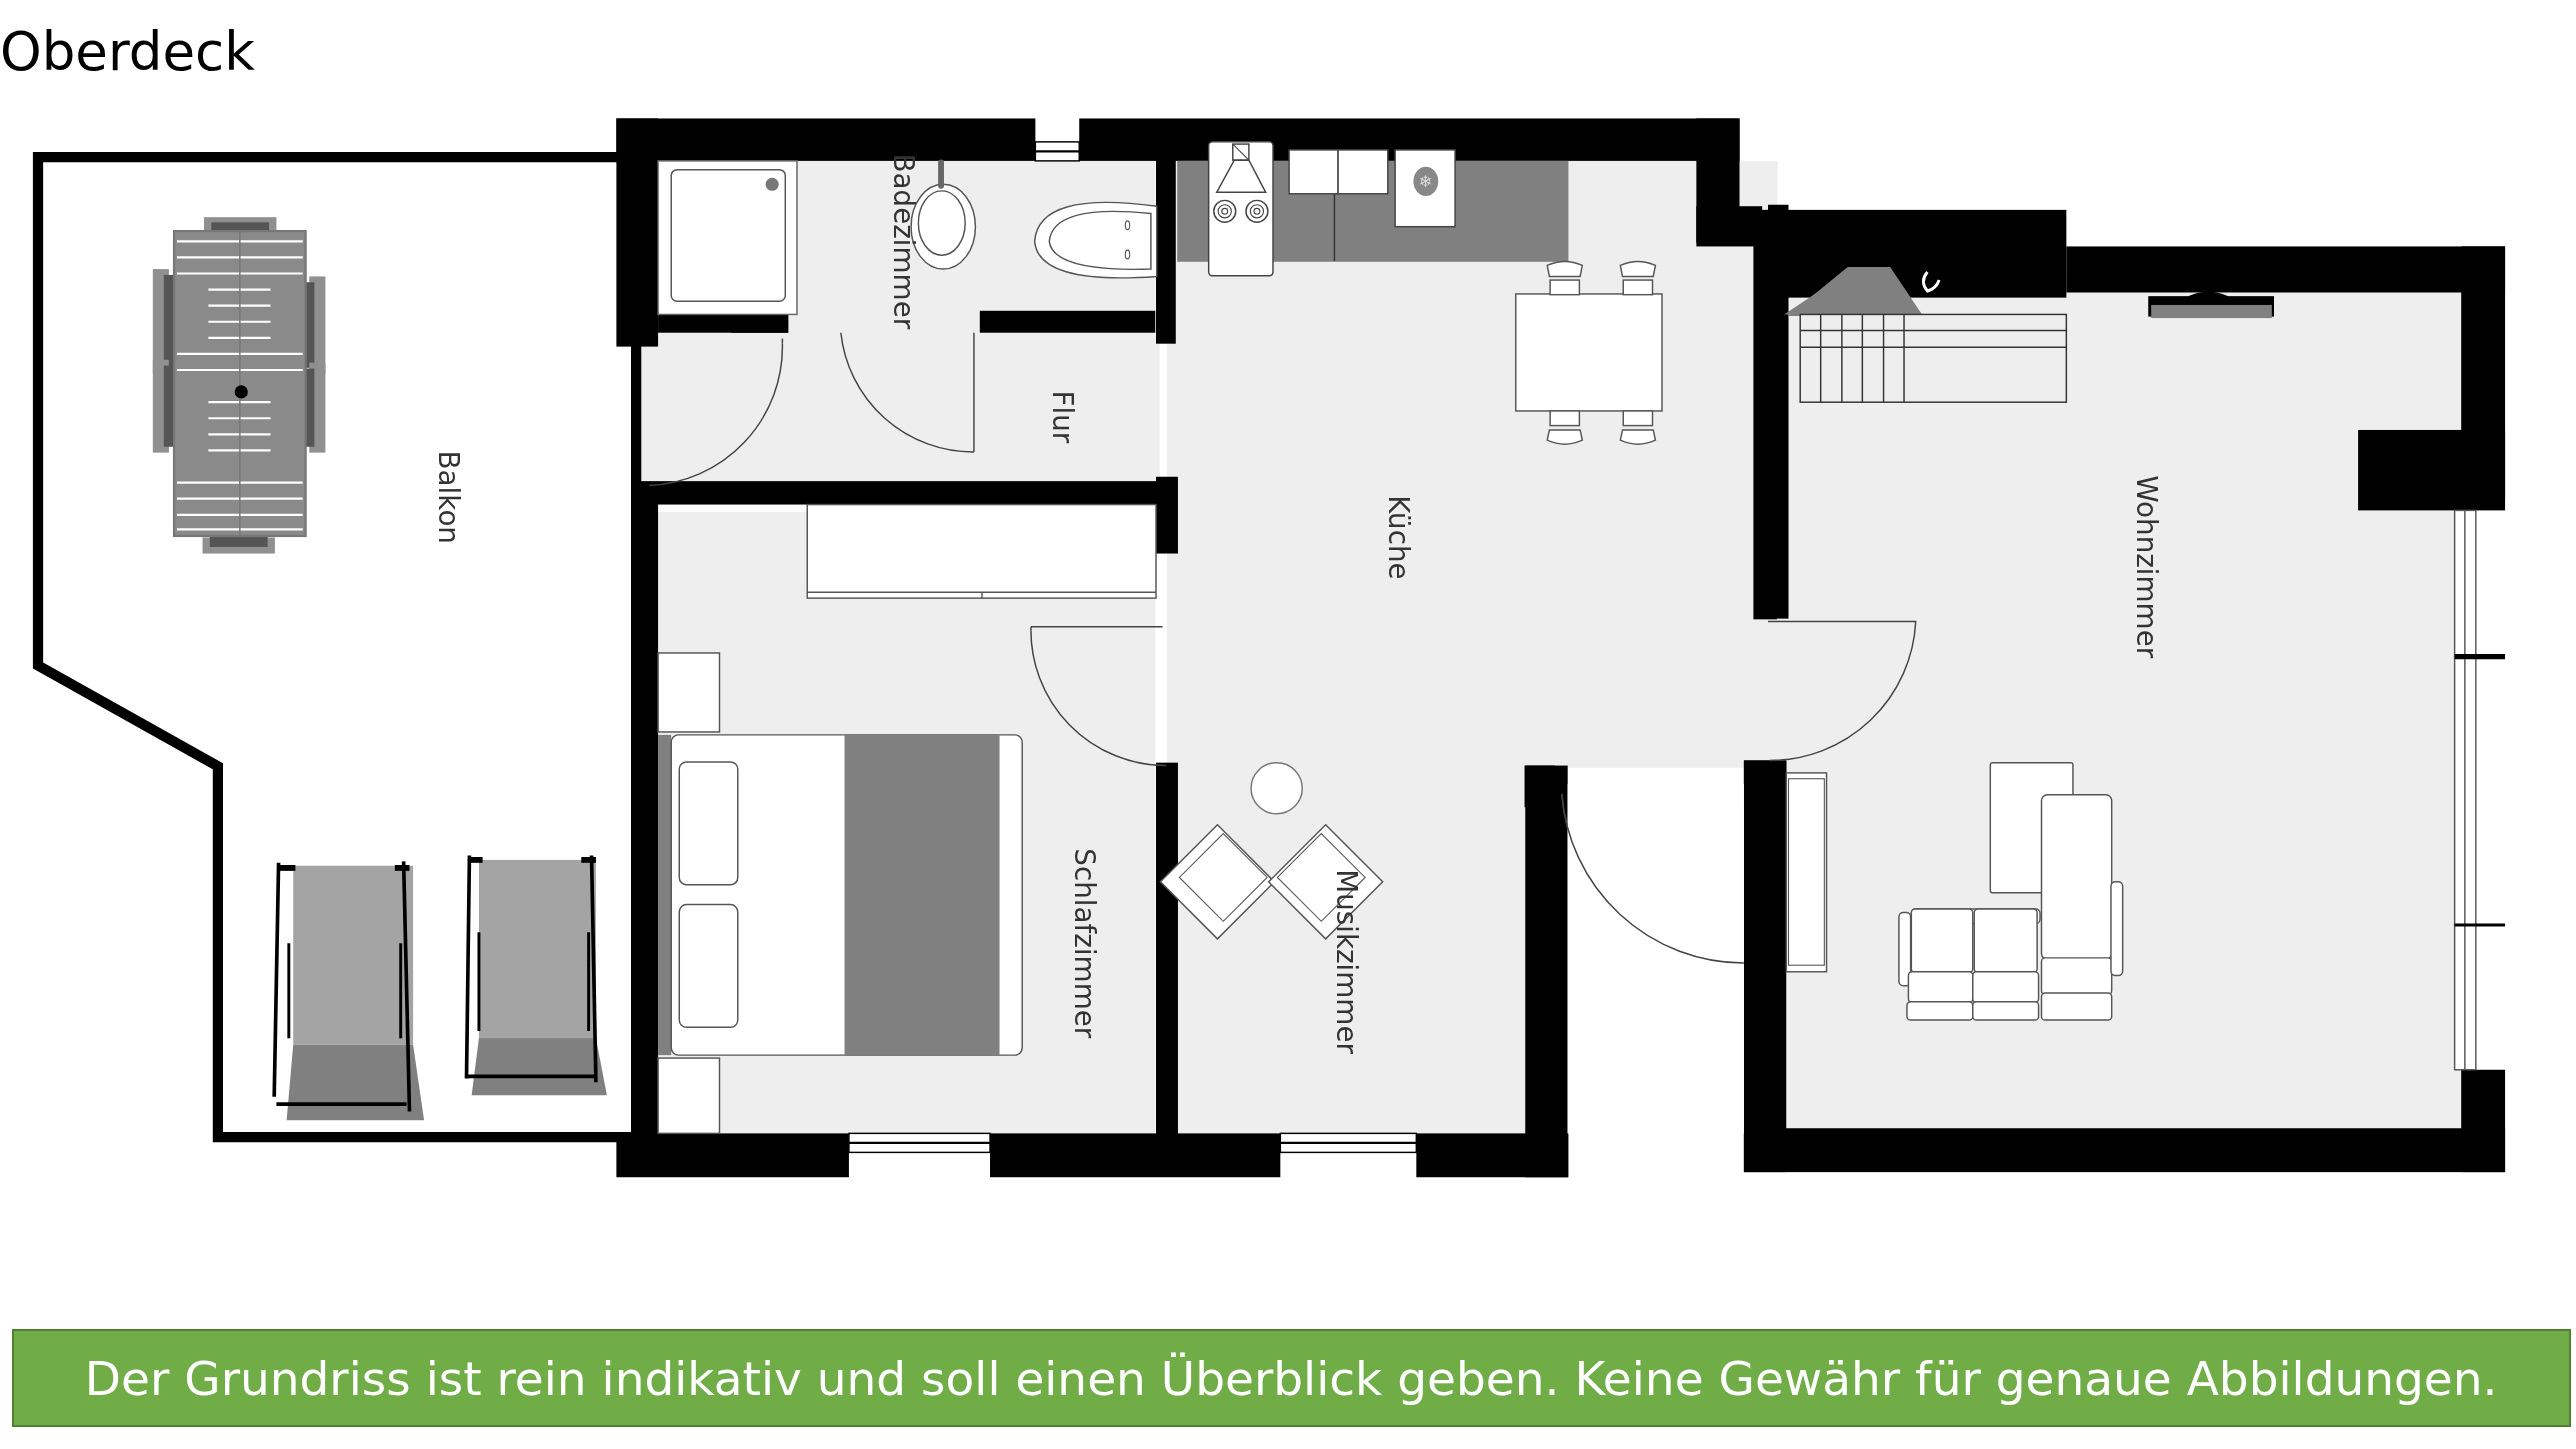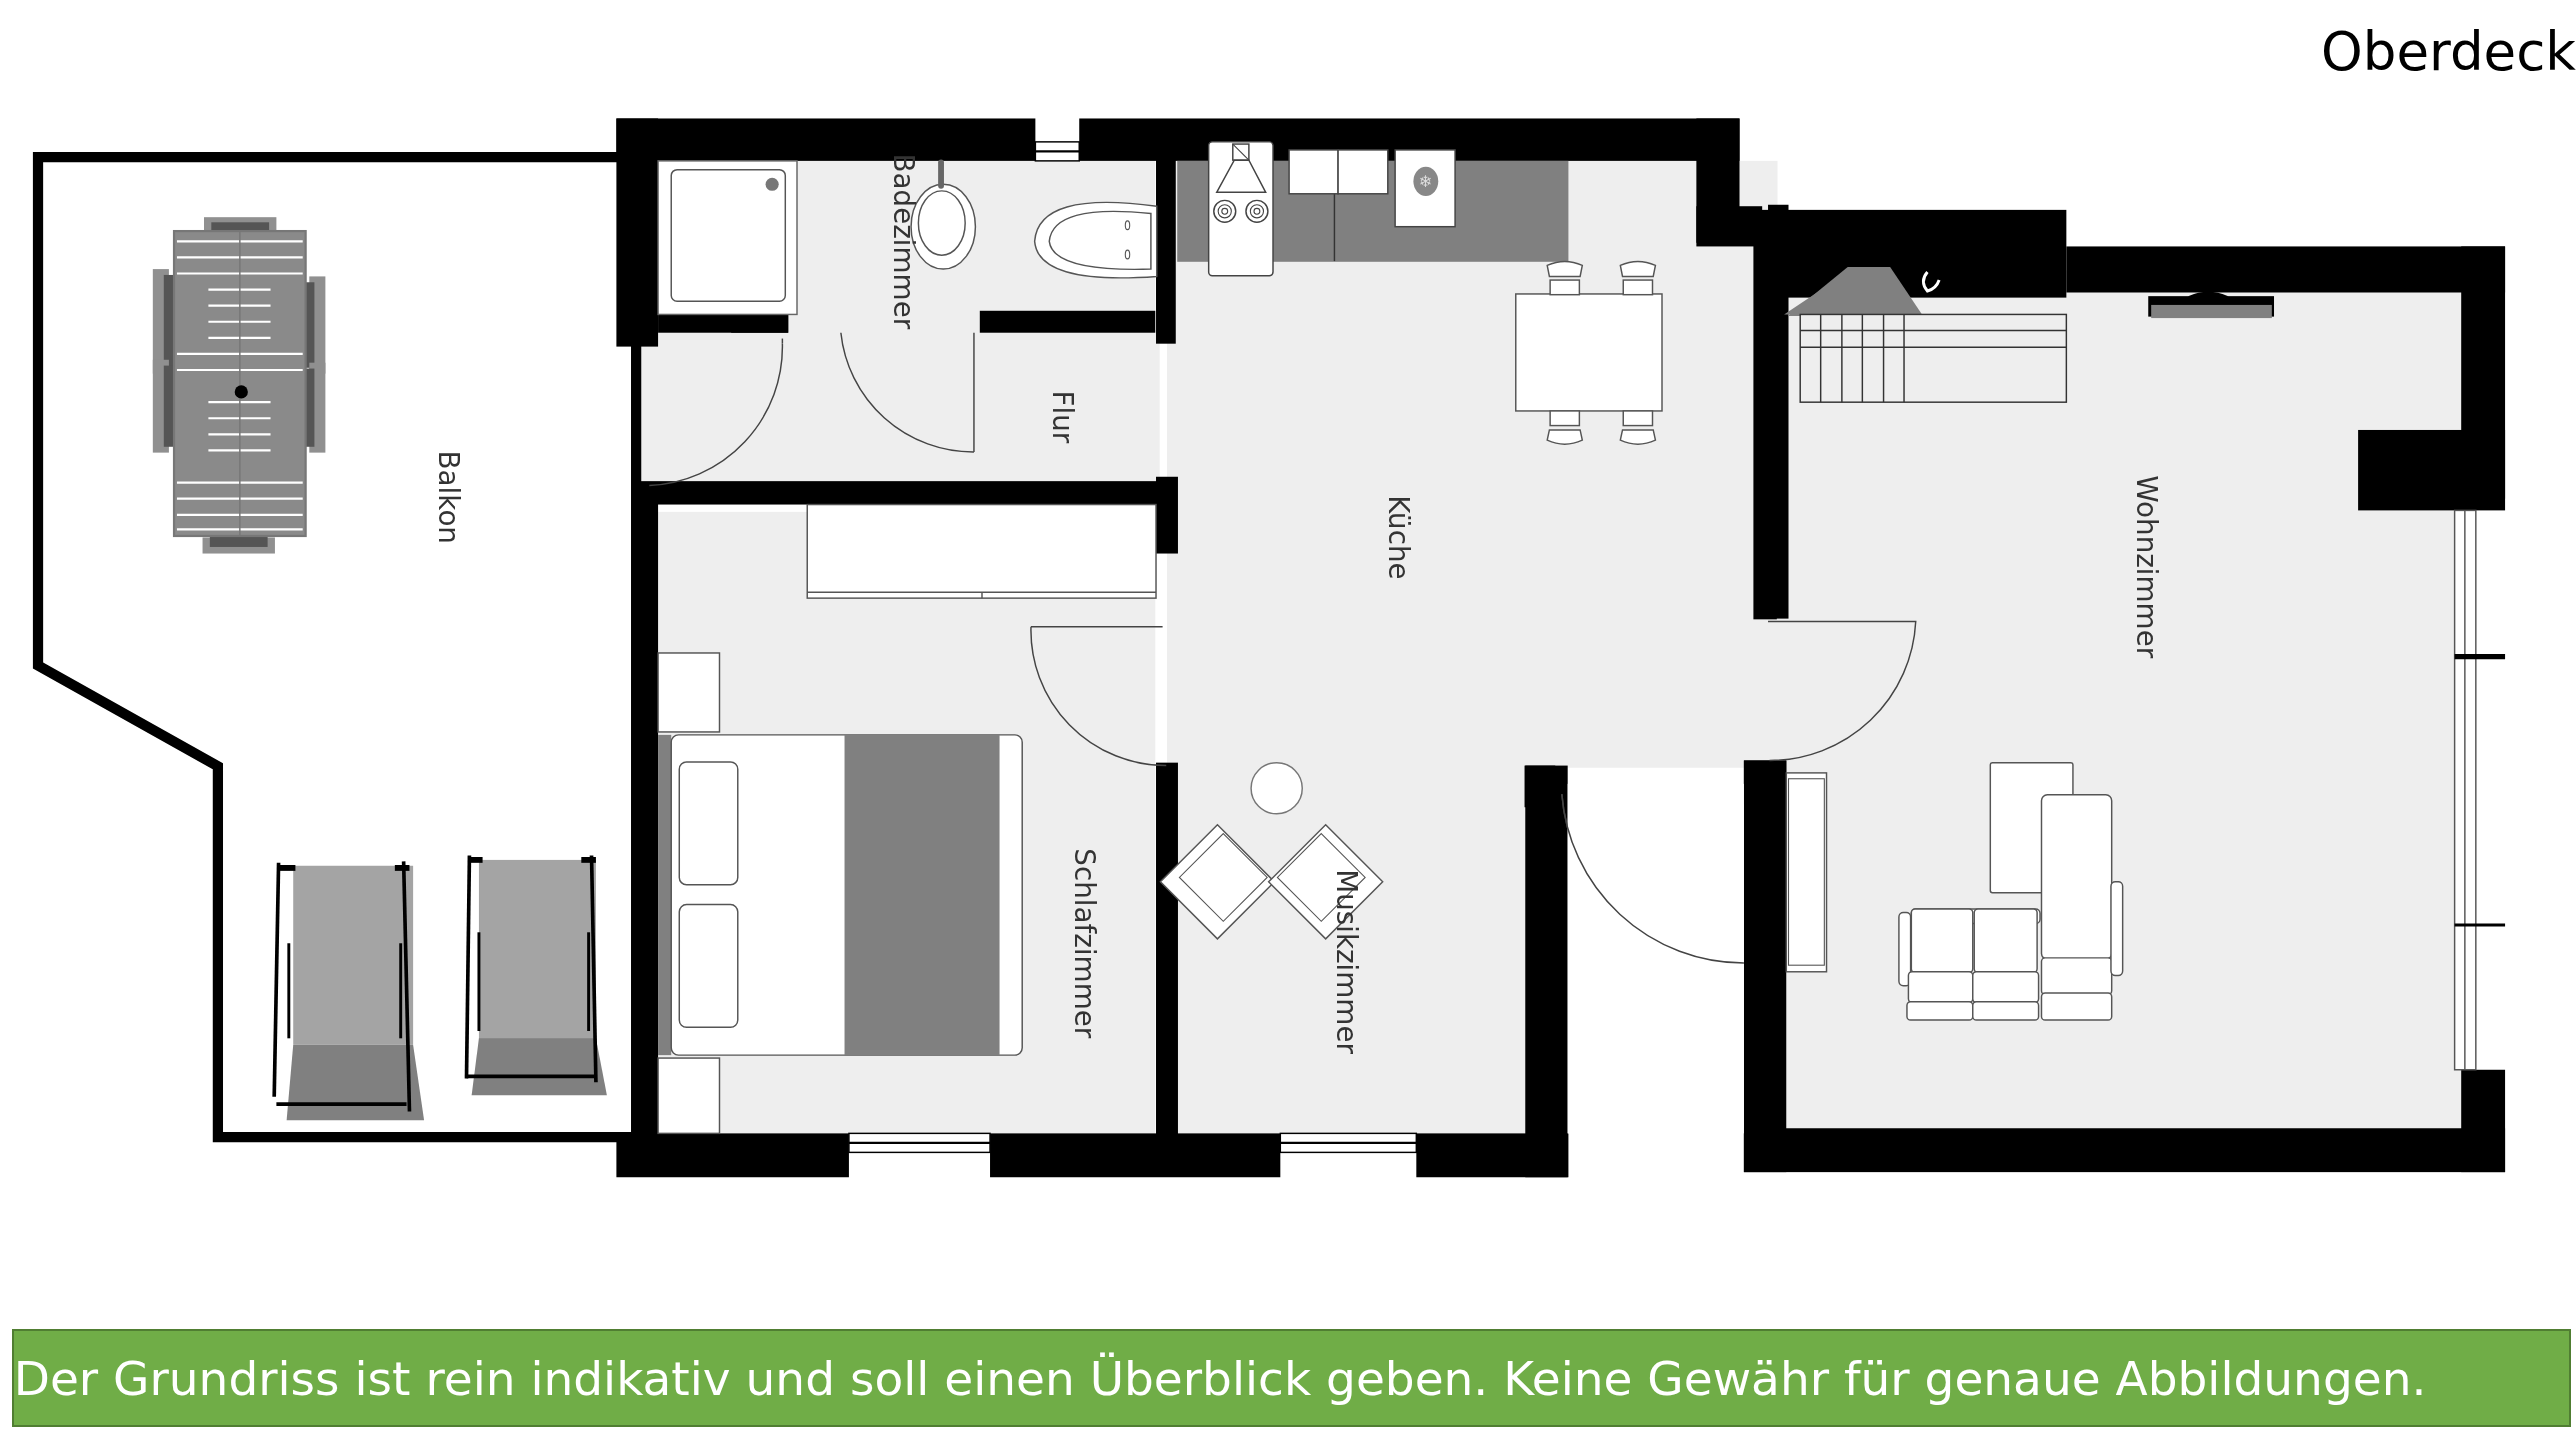--- a/index.html
+++ b/index.html
@@ -1,26 +1,26 @@
 <!DOCTYPE html>
 <html style="font-size:11.7px"><head>
 <meta charset="utf-8">
 <style>
   html, body { margin: 0; padding: 0; background: #ffffff; }
   body { width: 2576px; height: 1450px; position: relative; overflow: hidden; font-family: "Liberation Sans", sans-serif; }
   .page-title {
-    position: absolute; left: 0; top: 20.5px; width: 2576px; text-align: right;
+    position: absolute; left: 0; top: 20.5px; width: 2576px; text-align: left;
     font-family: "DejaVu Sans", sans-serif; font-size: 53px; color: #000; letter-spacing: 0;
   }
   svg.plan { position: absolute; left: 0; top: 0; }
   .room-label { font-family: "DejaVu Sans", sans-serif; font-size: 38px; fill: #333; }
   .disclaimer {
     position: absolute; left: 11.7px; top: 1329px; width: 2559px; height: 98px;
     background: #70AD47; border: 2.9px solid #507E32; box-sizing: border-box;
-    display: flex; align-items: center; 
+    display: flex; align-items: center; justify-content: center;
     color: #ffffff; font-family: "DejaVu Sans", sans-serif; font-size: 47px; white-space: nowrap;
   }
 </style>
 </head>
 <body>
 
 <div class="page-title">Oberdeck</div>
 
 <svg class="plan" width="2576" height="1450" viewBox="0 0 3523 1983" xmlns="http://www.w3.org/2000/svg">
 

